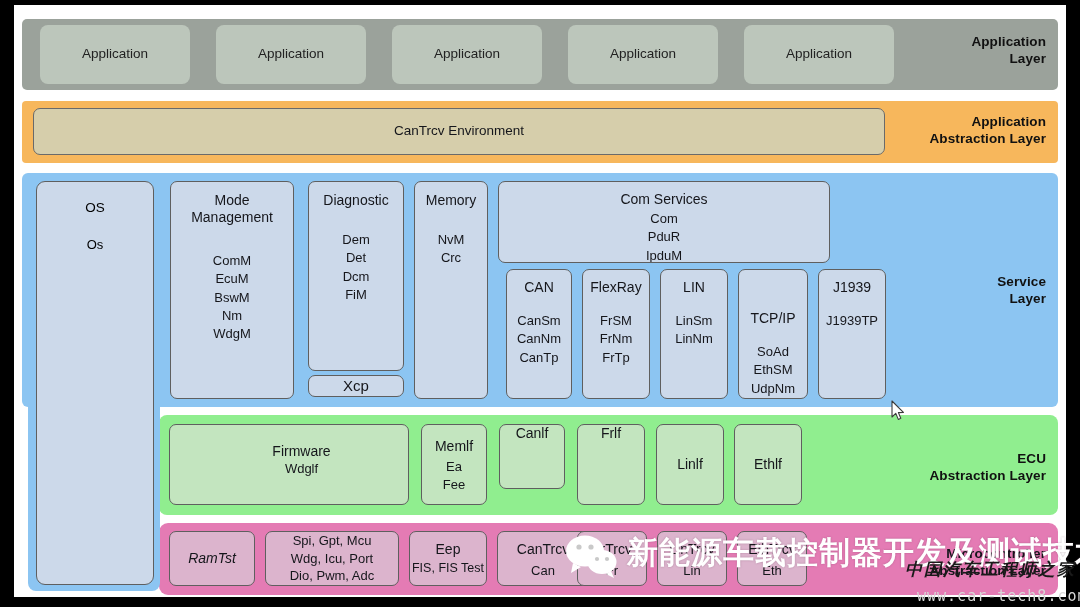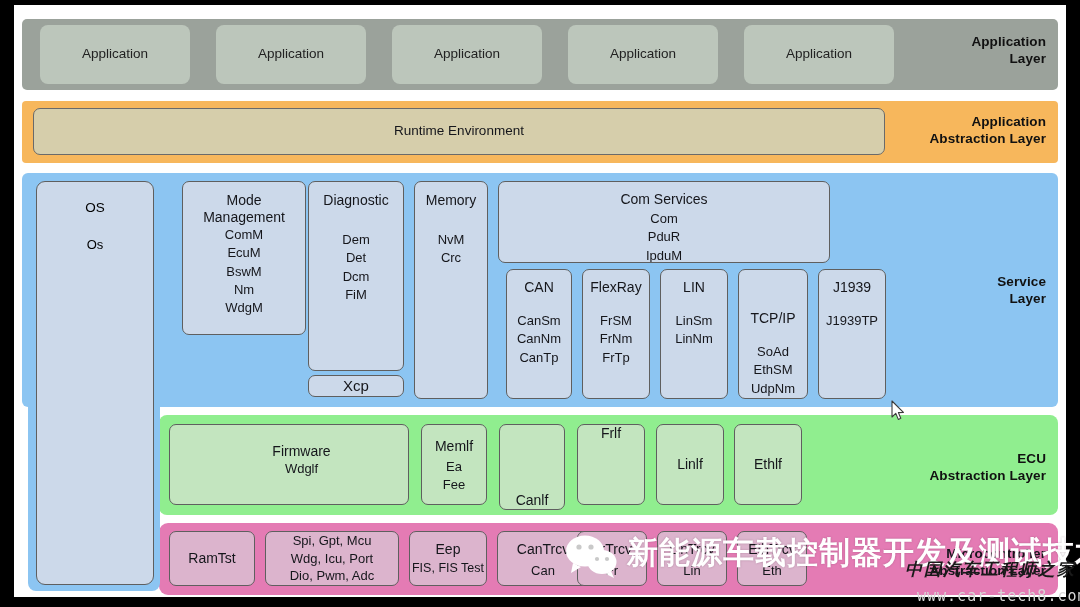--- a/index.html
+++ b/index.html
@@ -146,29 +146,29 @@
         </div>
       <div class="box app-box" style="left:722px;">
           <span style="margin:auto">Application</span>
         </div>
       <div class="layer-label" style="white-space:pre-line">Application
 Layer</div>
     </div>
 
     <div class="layer" id="aalLayer">
       <div class="box" id="rteBox">
-        <span style="margin:auto">Runtime Environment</span>
+        <span style="margin:auto">CanTrcv Environment</span>
       </div>
       <div class="layer-label" style="white-space:pre-line">Application
 Abstraction Layer</div>
     </div>
 
     <div class="layer" id="svcLayer">
 
-      <div class="box svc-box" style="left:160px;top:8px;width:124px;height:154px;">
+      <div class="box svc-box" style="left:148px;top:8px;width:124px;height:218px;gap:26px;">
         <div class="ttl" style="margin-top:10px">Mode
 Management</div>
         <div class="lines" style="">ComM
 EcuM
 BswM
 Nm
 WdgM</div>
       </div>
 
       <div class="box svc-box" style="left:286px;top:8px;width:96px;height:190px;">
@@ -236,38 +236,38 @@
     <div class="layer" id="ecuLayer">
       <div class="box ecu-box" style="left:10px;top:9px;width:240px;height:81px;padding-left:25px;">
         <div class="ttl" style="margin-top:18px">Firmware</div>
         <div class="lines">Wdglf</div>
       </div>
       <div class="box ecu-box" style="left:262px;top:9px;width:66px;height:81px;">
         <div class="ttl" style="margin-top:13px">Memlf</div>
         <div class="lines" style="margin-top:3px">Ea
 Fee</div>
       </div>
-      <div class="box ecu-box" style="left:340px;top:9px;width:66px;height:86px;justify-content:flex-end;">
+      <div class="box ecu-box" style="left:340px;top:9px;width:66px;height:65px;justify-content:flex-start;">
         <div class="ttl">Canlf</div>
       </div>
       <div class="box ecu-box" style="left:418px;top:9px;width:68px;height:81px;justify-content:flex-start;">
         <div class="ttl">Frlf</div>
       </div>
       <div class="box ecu-box" style="left:497px;top:9px;width:68px;height:81px;justify-content:center;">
         <div class="ttl">Linlf</div>
       </div>
       <div class="box ecu-box" style="left:575px;top:9px;width:68px;height:81px;justify-content:center;">
         <div class="ttl">Ethlf</div>
       </div>
       <div class="layer-label" style="white-space:pre-line">ECU
 Abstraction Layer</div>
     </div>
 
     <div class="layer" id="mcuLayer">
-      <div class="box mcu-box" style="left:10px;top:8px;width:86px;height:55px;justify-content:center;">
+      <div class="box mcu-box" style="left:10px;top:8px;width:86px;height:55px;justify-content:center;font-style:italic;">
         <div class="ttl">RamTst</div>
       </div>
       <div class="box mcu-box" style="left:106px;top:8px;width:134px;height:55px;justify-content:center;">
         <div class="ttl" style="font-size:13px;line-height:1.35">Spi, Gpt, Mcu
 Wdg, Icu, Port
 Dio, Pwm, Adc</div>
       </div>
       <div class="box mcu-box" style="left:250px;top:8px;width:78px;height:55px;">
         <div class="ttl" style="margin-top:9px">Eep</div>
         <div class="lines" style="margin-top:2px;font-size:12.5px">FIS, FIS Test</div>

